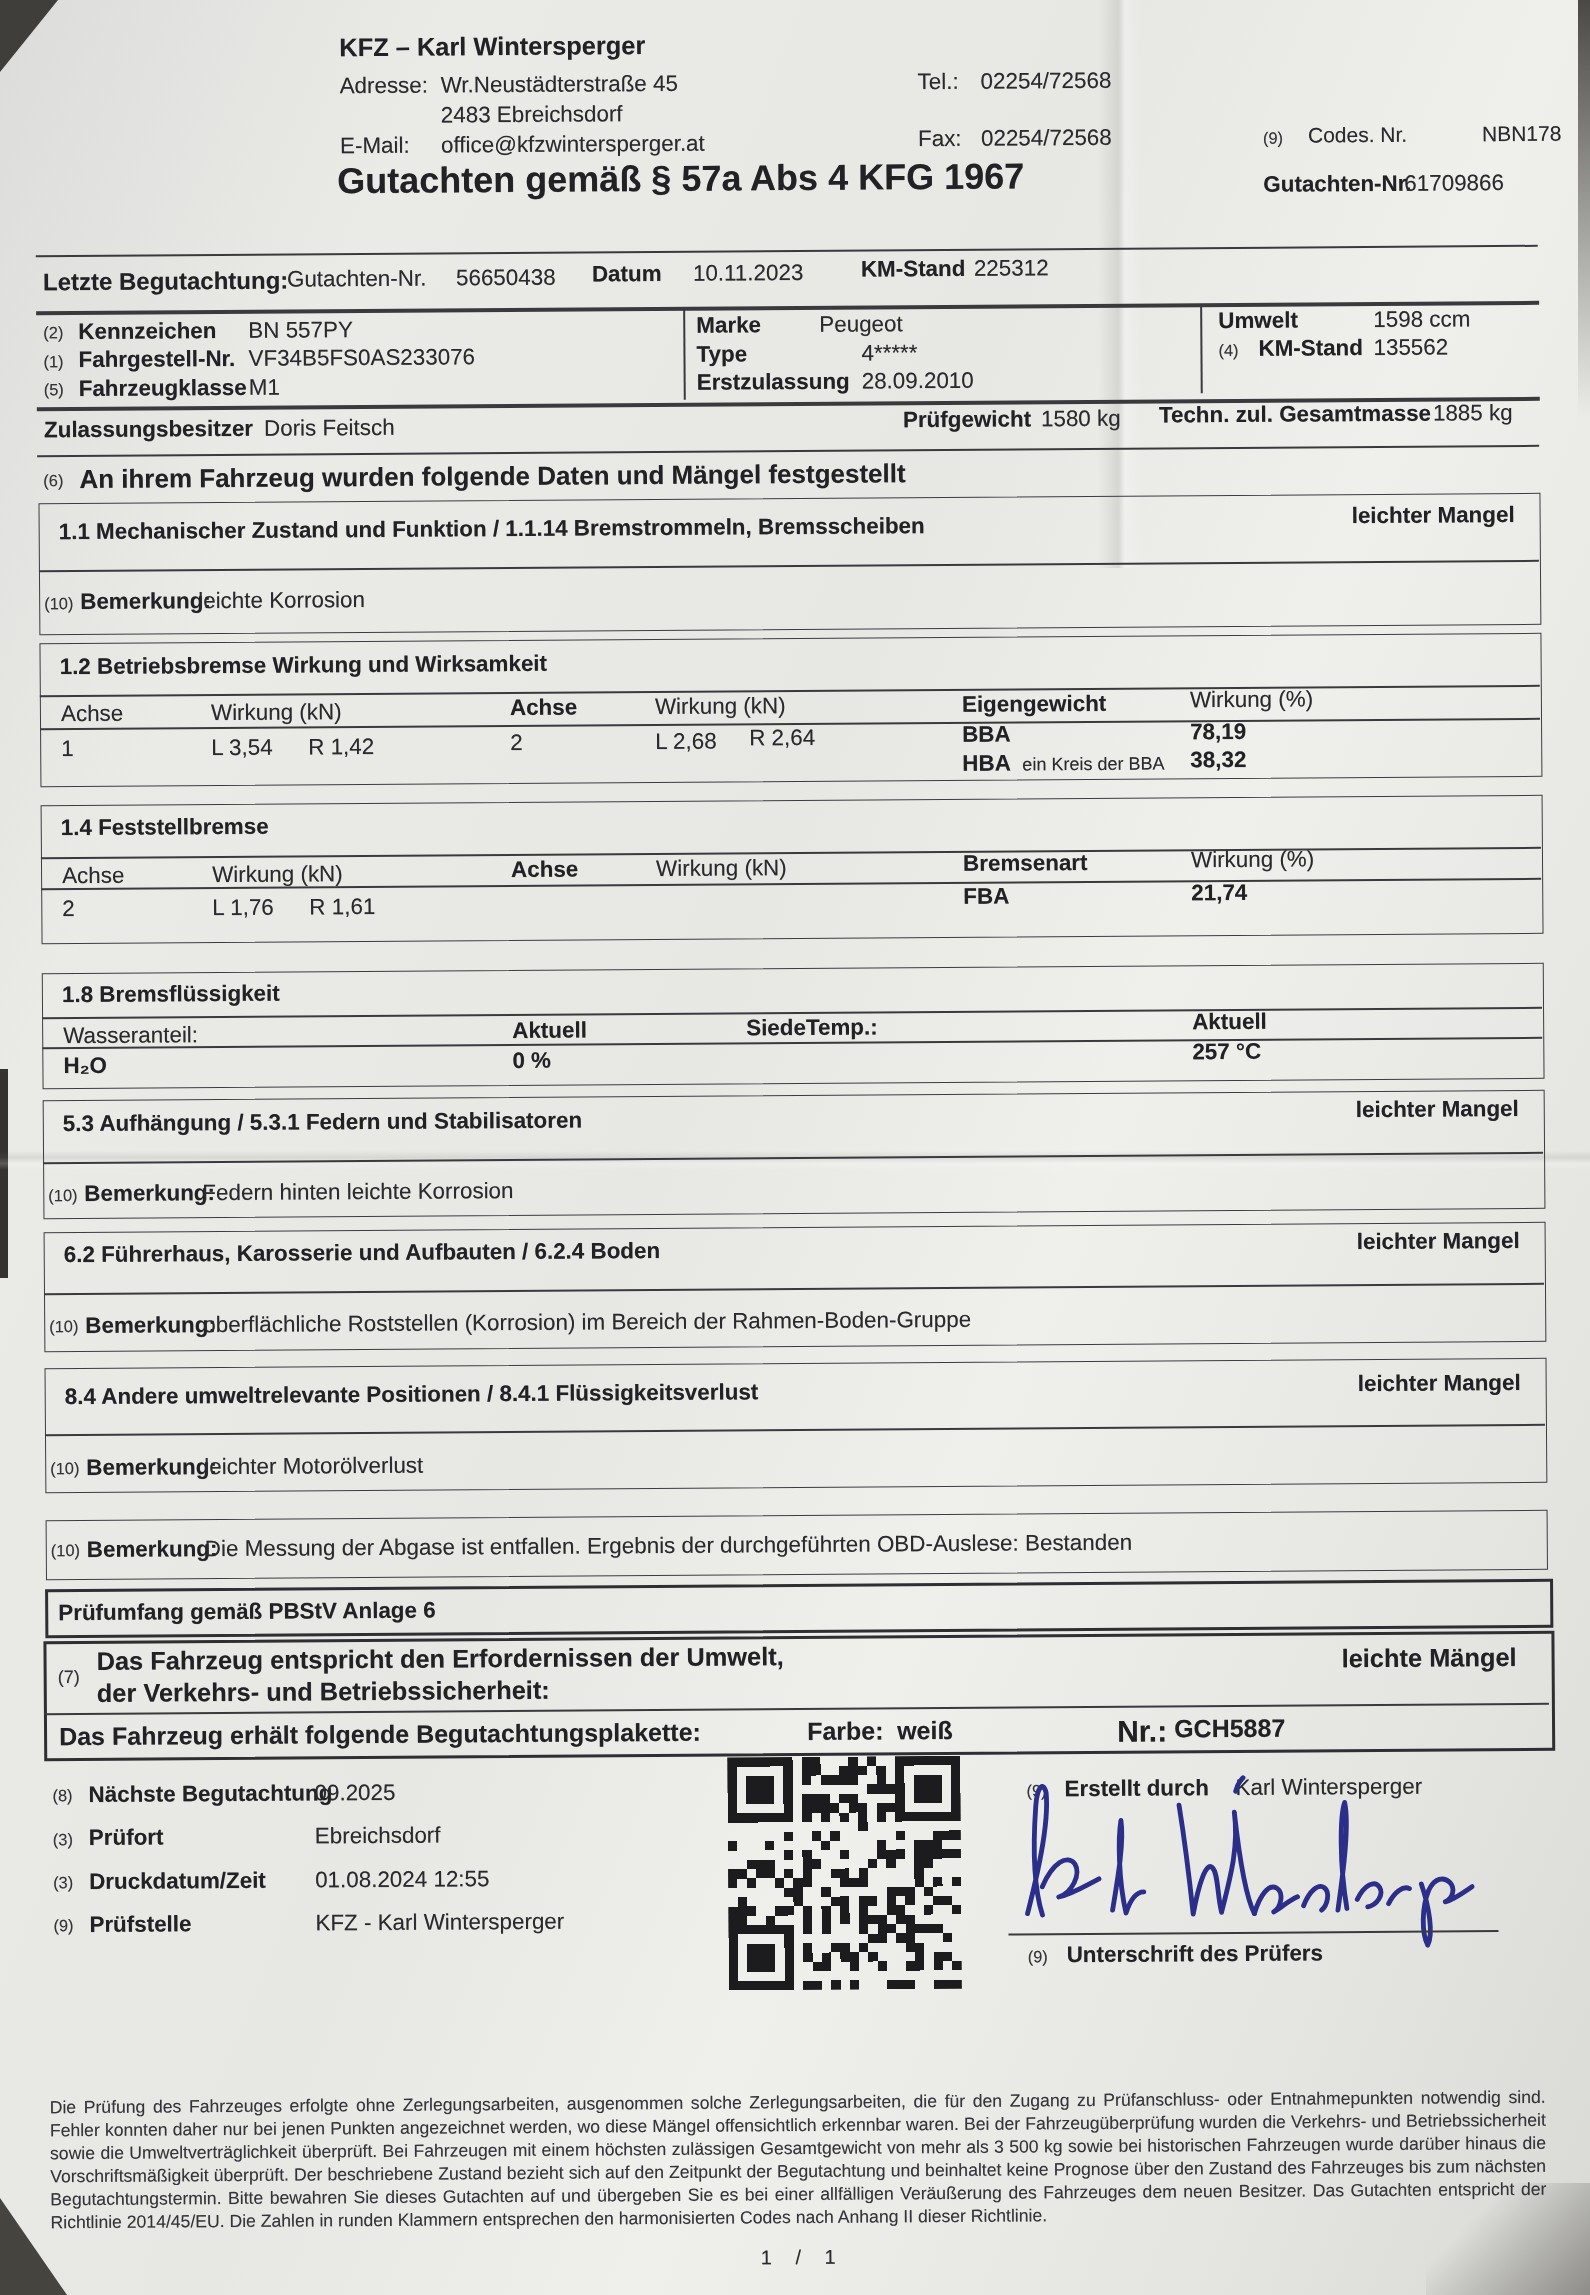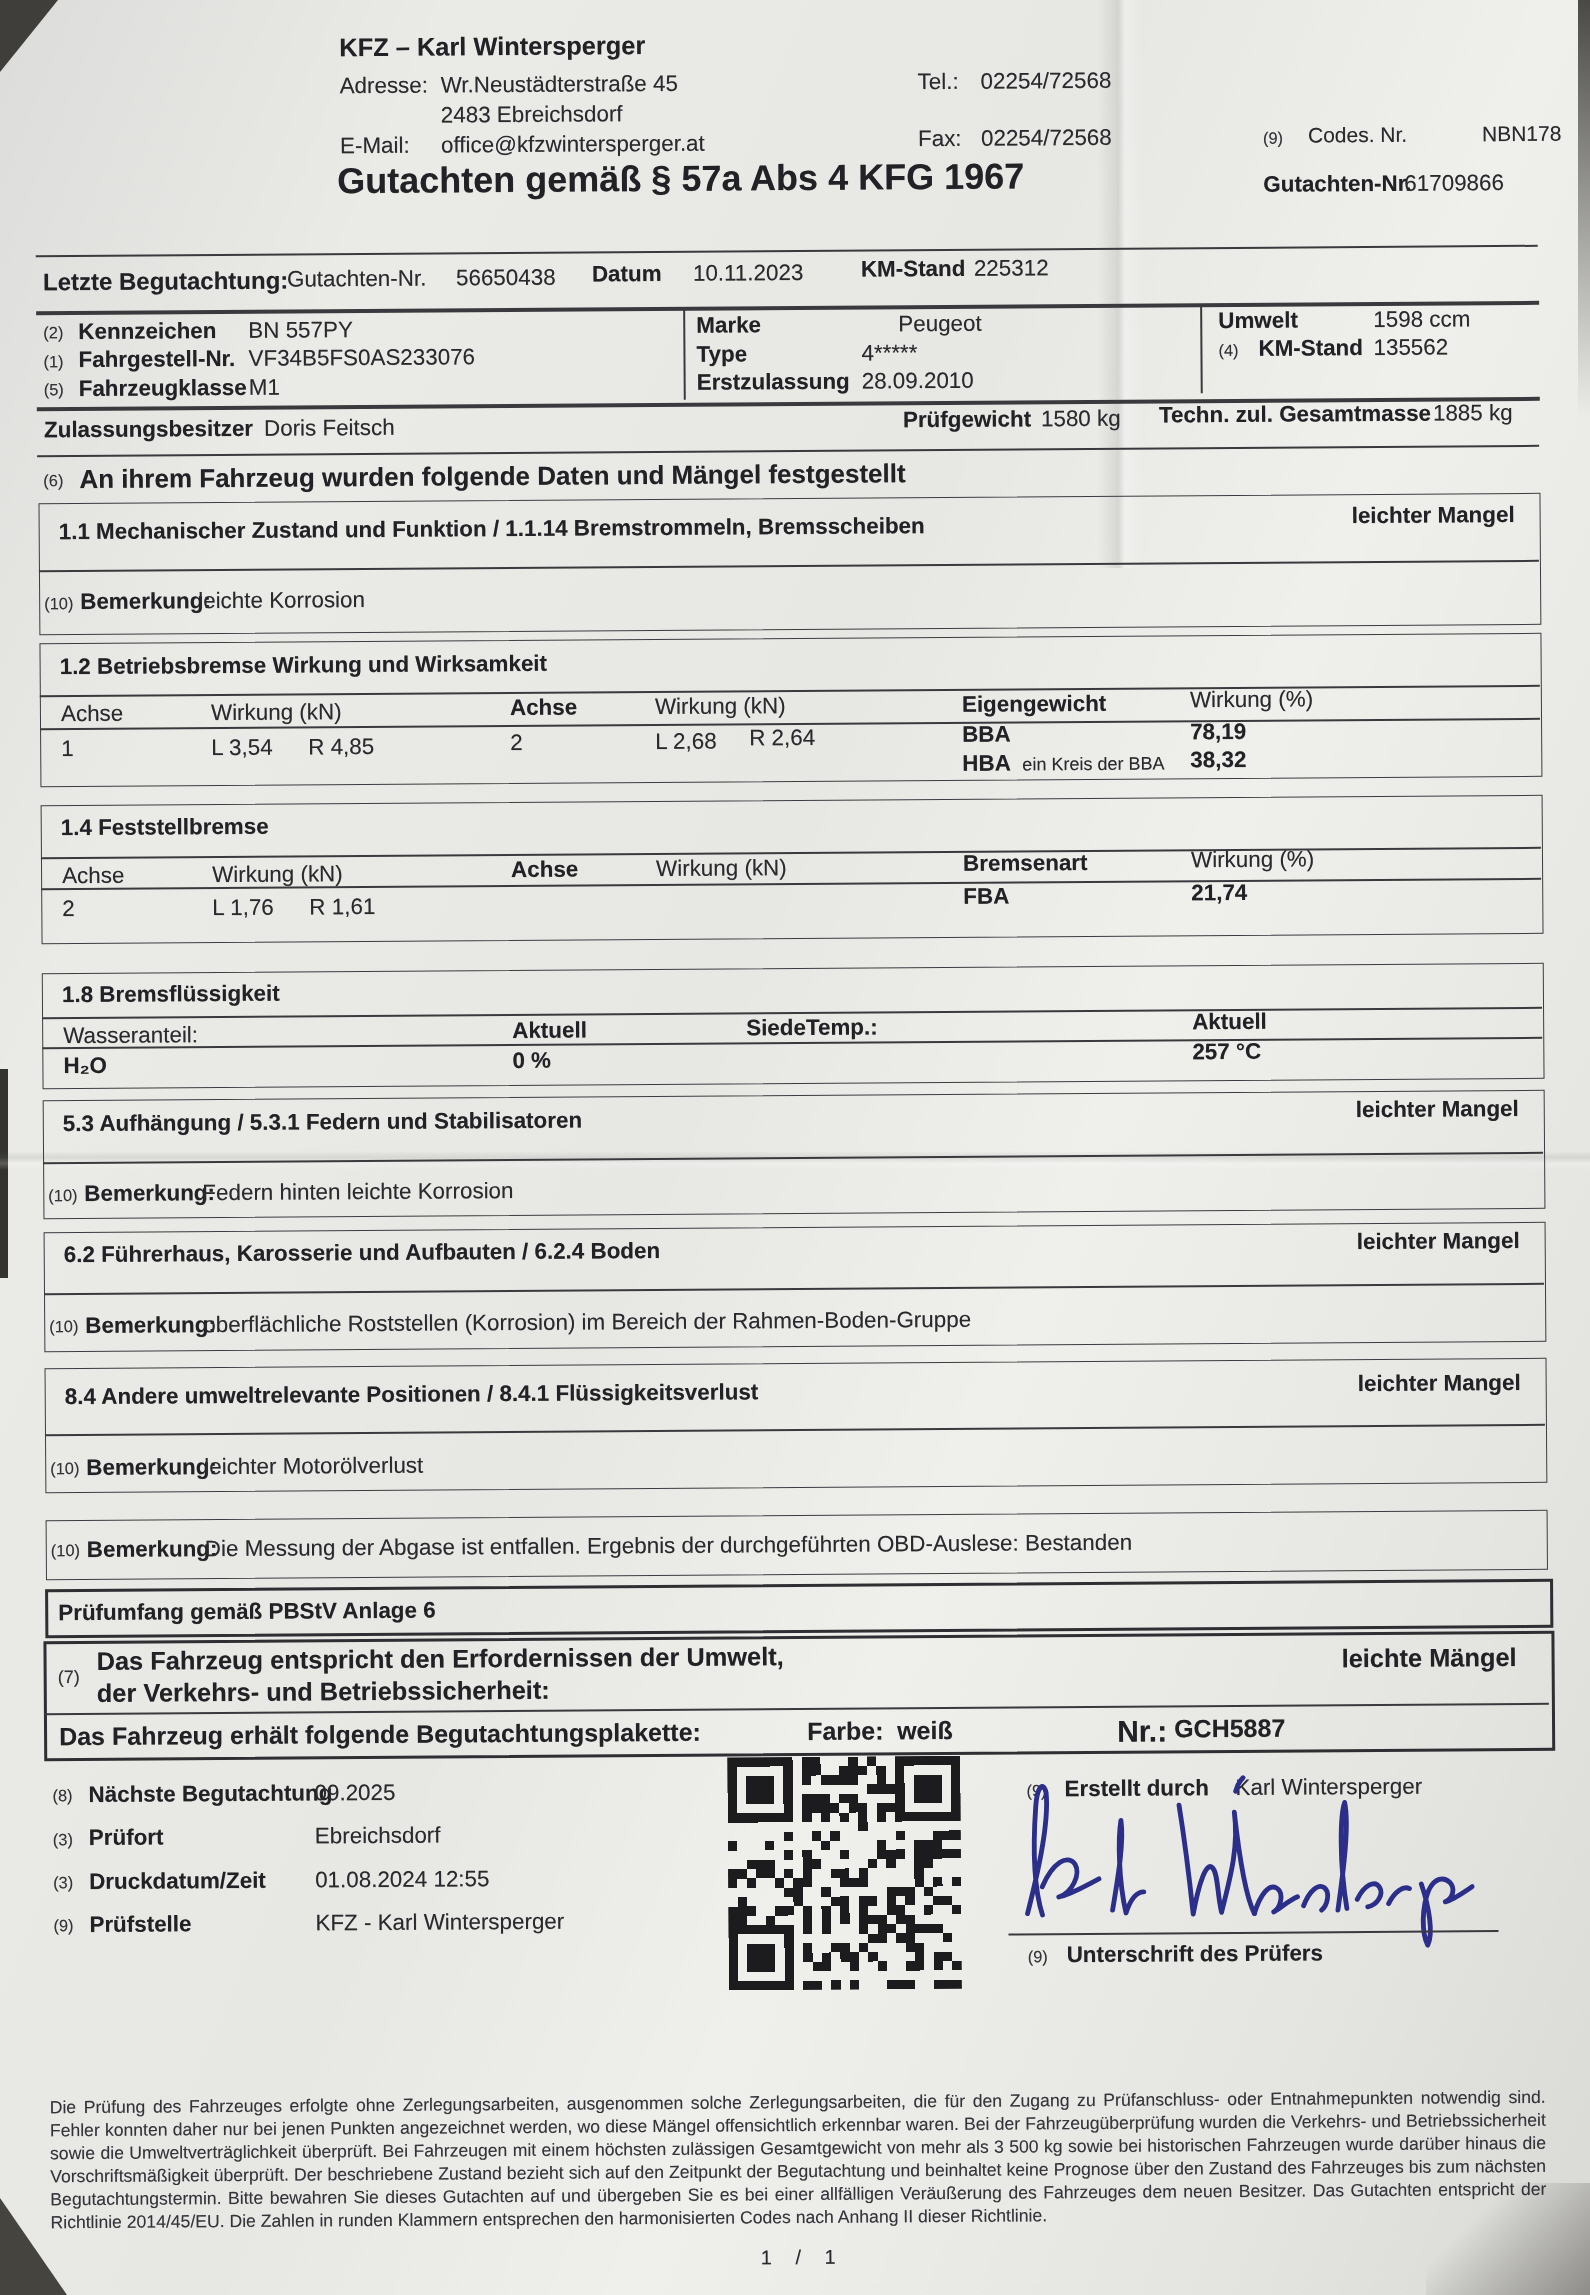--- a/index.html
+++ b/index.html
@@ -68,21 +68,21 @@
     <span class="t" style="left:254px;top:314px">BN 557PY</span>
     <span class="t c" style="left:49px;top:347px">(1)</span>
     <span class="t b" style="left:84px;top:342px">Fahrgestell-Nr.</span>
     <span class="t" style="left:254px;top:342px">VF34B5FS0AS233076</span>
     <span class="t c" style="left:49px;top:375px">(5)</span>
     <span class="t b" style="left:84px;top:371px">Fahrzeugklasse</span>
     <span class="t" style="left:254px;top:371px">M1</span>
 
     <div class="rule" style="left:689px;top:309px;width:1.5px;height:90px"></div>
     <span class="t b" style="left:702px;top:312px">Marke</span>
-    <span class="t" style="left:904px;top:312px">Peugeot</span>
+    <span class="t" style="left:825px;top:312px">Peugeot</span>
     <span class="t b" style="left:702px;top:341px">Type</span>
     <span class="t" style="left:867px;top:341px">4*****</span>
     <span class="t b" style="left:702px;top:369px">Erstzulassung</span>
     <span class="t" style="left:867px;top:369px">28.09.2010</span>
 
     <div class="rule" style="left:1206px;top:309px;width:1.5px;height:87px"></div>
     <span class="t b" style="left:1224px;top:311px">Umwelt</span>
     <span class="t" style="left:1379px;top:311px">1598 ccm</span>
     <span class="t c" style="left:1224px;top:344px">(4)</span>
     <span class="t b" style="left:1264px;top:339px">KM-Stand</span>
@@ -115,21 +115,21 @@
     <div class="rule" style="left:43px;top:690px;width:1500px;height:1.5px"></div>
     <span class="t" style="left:64px;top:696px">Achse</span>
     <span class="t" style="left:214px;top:696px">Wirkung (kN)</span>
     <span class="t b" style="left:513px;top:693px">Achse</span>
     <span class="t" style="left:658px;top:693px">Wirkung (kN)</span>
     <span class="t b" style="left:965px;top:693px">Eigengewicht</span>
     <span class="t" style="left:1193px;top:690px">Wirkung (%)</span>
     <div class="rule" style="left:43px;top:723px;width:1500px;height:1.5px"></div>
     <span class="t" style="left:64px;top:731px">1</span>
     <span class="t" style="left:214px;top:731px">L 3,54</span>
-    <span class="t" style="left:311px;top:731px">R 4,85</span>
+    <span class="t" style="left:311px;top:731px">R 1,42</span>
     <span class="t" style="left:513px;top:728px">2</span>
     <span class="t" style="left:658px;top:728px">L 2,68</span>
     <span class="t" style="left:752px;top:725px">R 2,64</span>
     <span class="t b" style="left:965px;top:723px">BBA</span>
     <span class="t b" style="left:1193px;top:722px">78,19</span>
     <span class="t b" style="left:965px;top:752px">HBA</span>
     <span class="t" style="left:1025px;top:756px;font-size:18px">ein Kreis der BBA</span>
     <span class="t b" style="left:1193px;top:750px">38,32</span>
 
     <div class="box" style="left:43px;top:800px;width:1500px;height:137px"></div>

